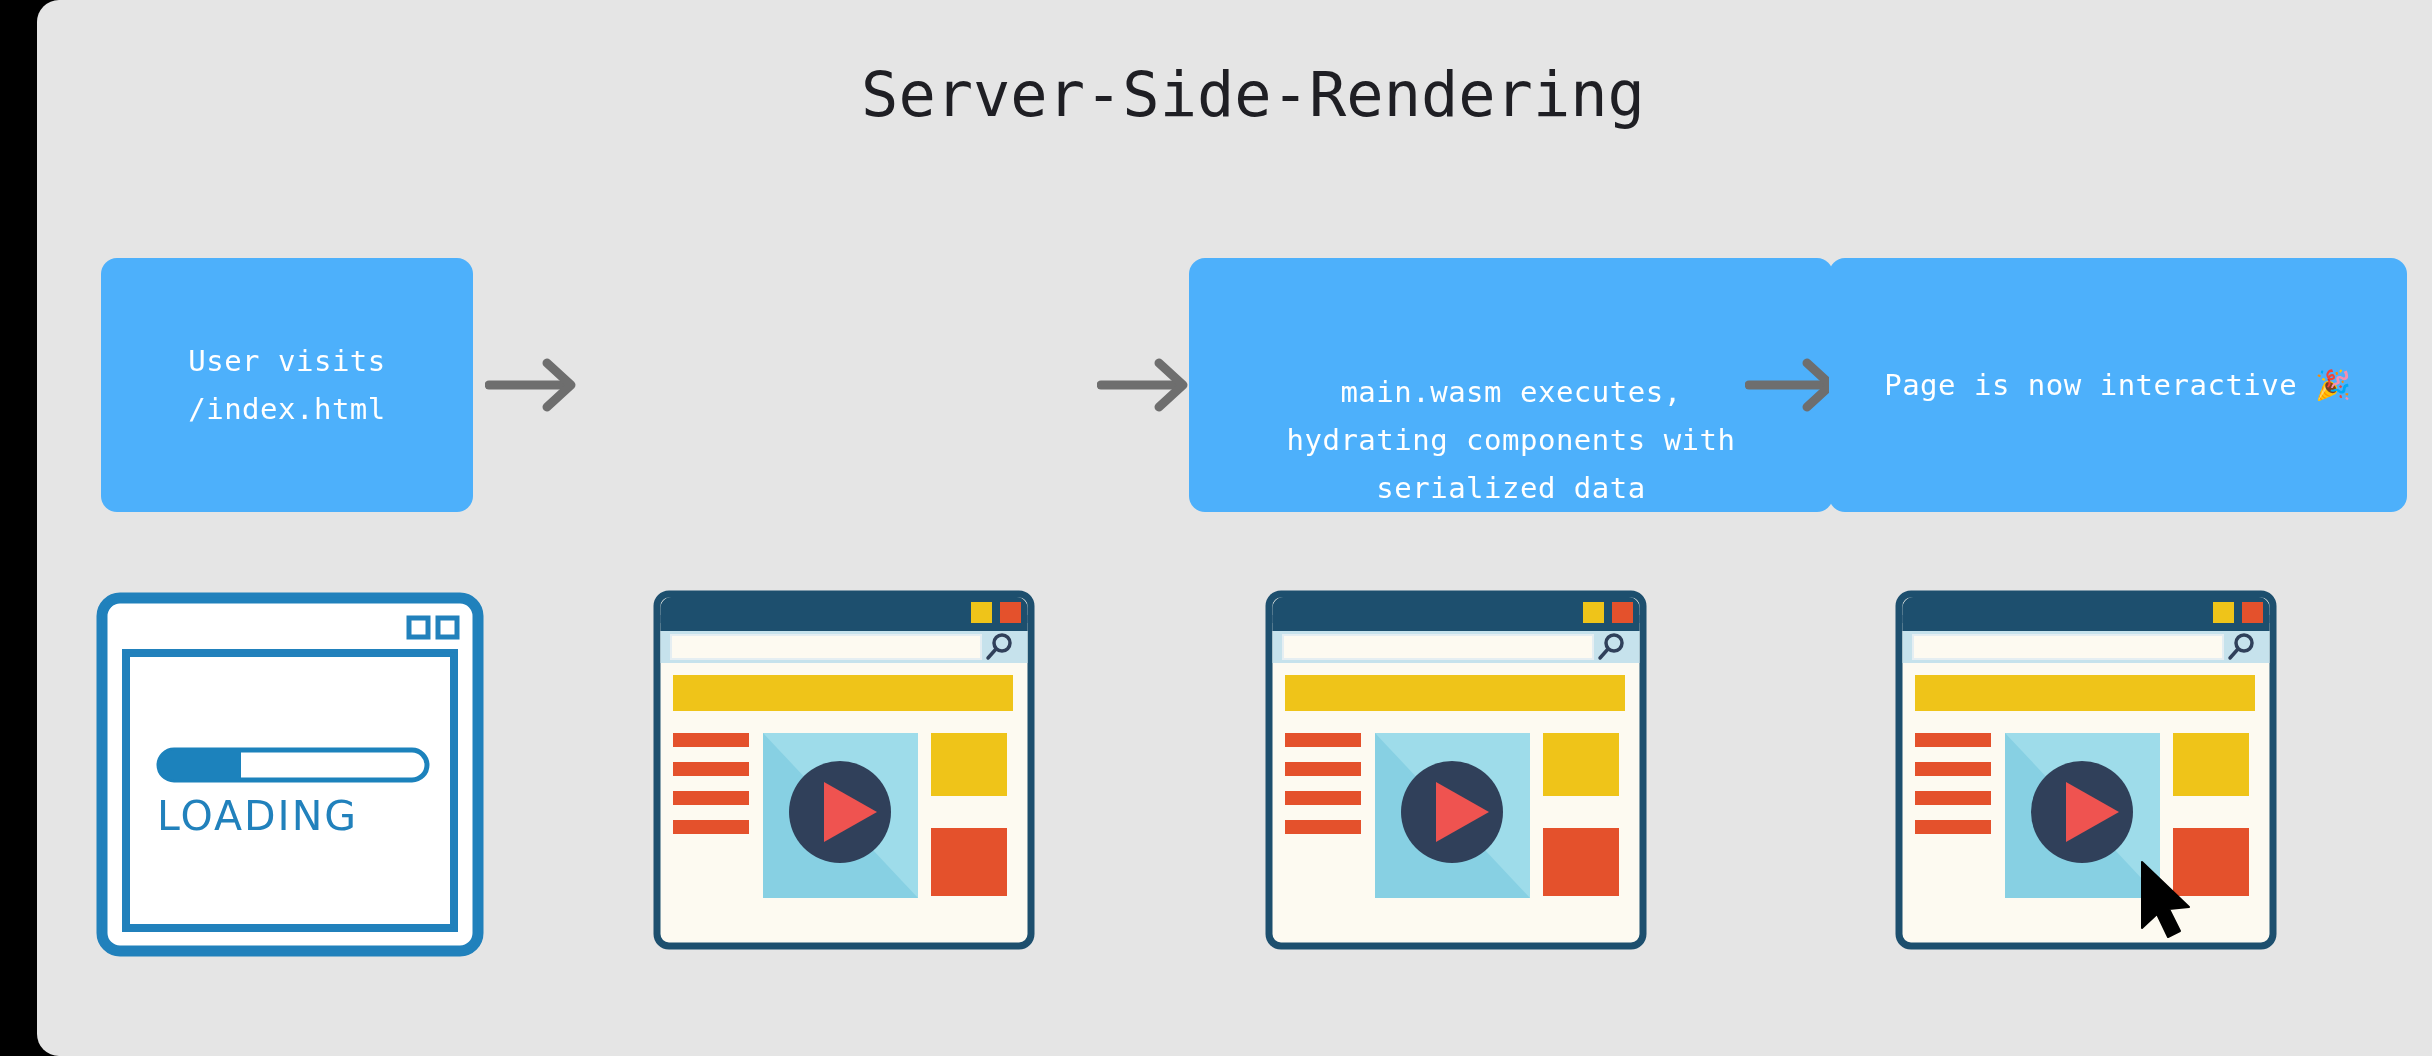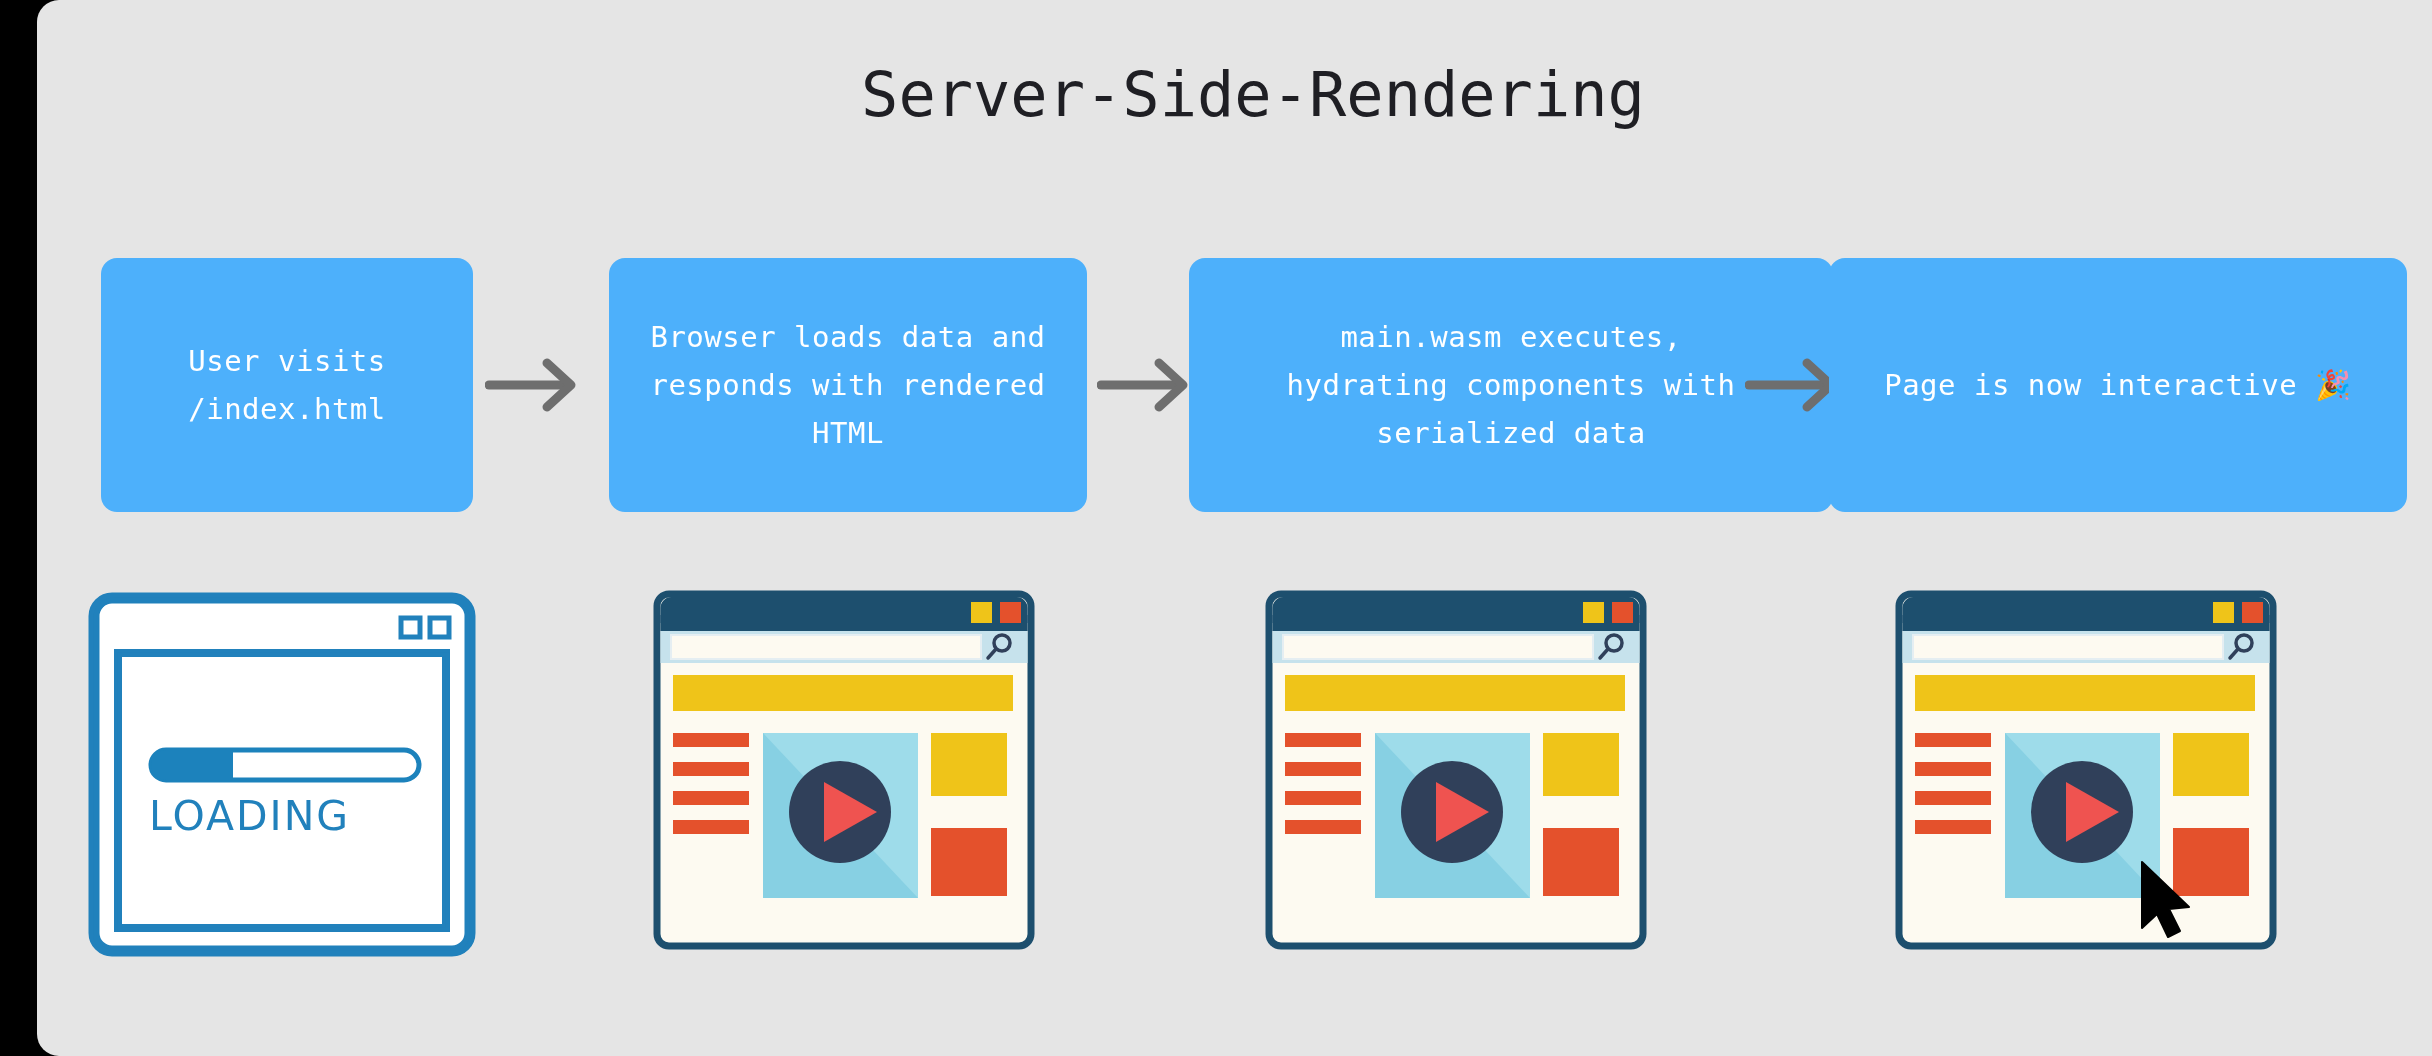--- a/index.html
+++ b/index.html
@@ -64,21 +64,21 @@
     font-family: "DejaVu Sans Mono", monospace;
     font-size: 29px;
     line-height: 48px;
     color: #ffffff;
     text-align: center;
     white-space: pre-line;
     letter-spacing: 0.5px;
   }
   .flow-box.b1 { left: 64px;   width: 372px; }
   .flow-box.b2 { left: 572px;  width: 478px; }
-  .flow-box.b3 { left: 1152px; width: 644px; }
+  .flow-box.b3 { left: 1152px; width: 644px; align-items: flex-end; }
   .flow-box.b4 { left: 1792px; width: 578px; align-items: center; }
 
   
   .flow-arrow {
     position: absolute;
     top: 98px;
     width: 96px;
     height: 58px;
   }
   .flow-arrow.a1 { left: 448px; }
@@ -90,21 +90,21 @@
     position: absolute;
     left: 0;
     top: 590px;
     width: 2432px;
     height: 380px;
   }
   .illus {
     position: absolute;
     top: 0;
   }
-  .illus.i1 { left: 48px;   width: 394px; height: 370px; }
+  .illus.i1 { left: 56px;   width: 394px; height: 370px; }
   .illus.i2 { left: 616px;  width: 382px; height: 360px; }
   .illus.i3 { left: 1228px; width: 382px; height: 360px; }
   .illus.i4 { left: 1858px; width: 382px; height: 360px; }
 </style>
 </head>
 <body>
 
 <div id="page">
 
   <div id="title">Server-Side-Rendering</div>
@@ -116,25 +116,20 @@
 /index.html</div>
     </div>
 
     <div class="flow-arrow a1">
       <svg width="96" height="58" viewBox="0 0 96 58" xmlns="http://www.w3.org/2000/svg">
         <line x1="4" y1="29" x2="78" y2="29" stroke="#6E6E6E" stroke-width="9" stroke-linecap="round"></line>
         <polyline points="62,7 86,29 62,51" fill="none" stroke="#6E6E6E" stroke-width="9" stroke-linecap="round" stroke-linejoin="round"></polyline>
       </svg>
     </div>
 
-    <div class="flow-box b2">
-      <div class="flow-box-label">Browser loads data and
-responds with rendered
-HTML</div>
-    </div>
 
     <div class="flow-arrow a2">
       <svg width="96" height="58" viewBox="0 0 96 58" xmlns="http://www.w3.org/2000/svg">
         <line x1="4" y1="29" x2="78" y2="29" stroke="#6E6E6E" stroke-width="9" stroke-linecap="round"></line>
         <polyline points="62,7 86,29 62,51" fill="none" stroke="#6E6E6E" stroke-width="9" stroke-linecap="round" stroke-linejoin="round"></polyline>
       </svg>
     </div>
 
     <div class="flow-box b3">
       <div class="flow-box-label">main.wasm executes,

